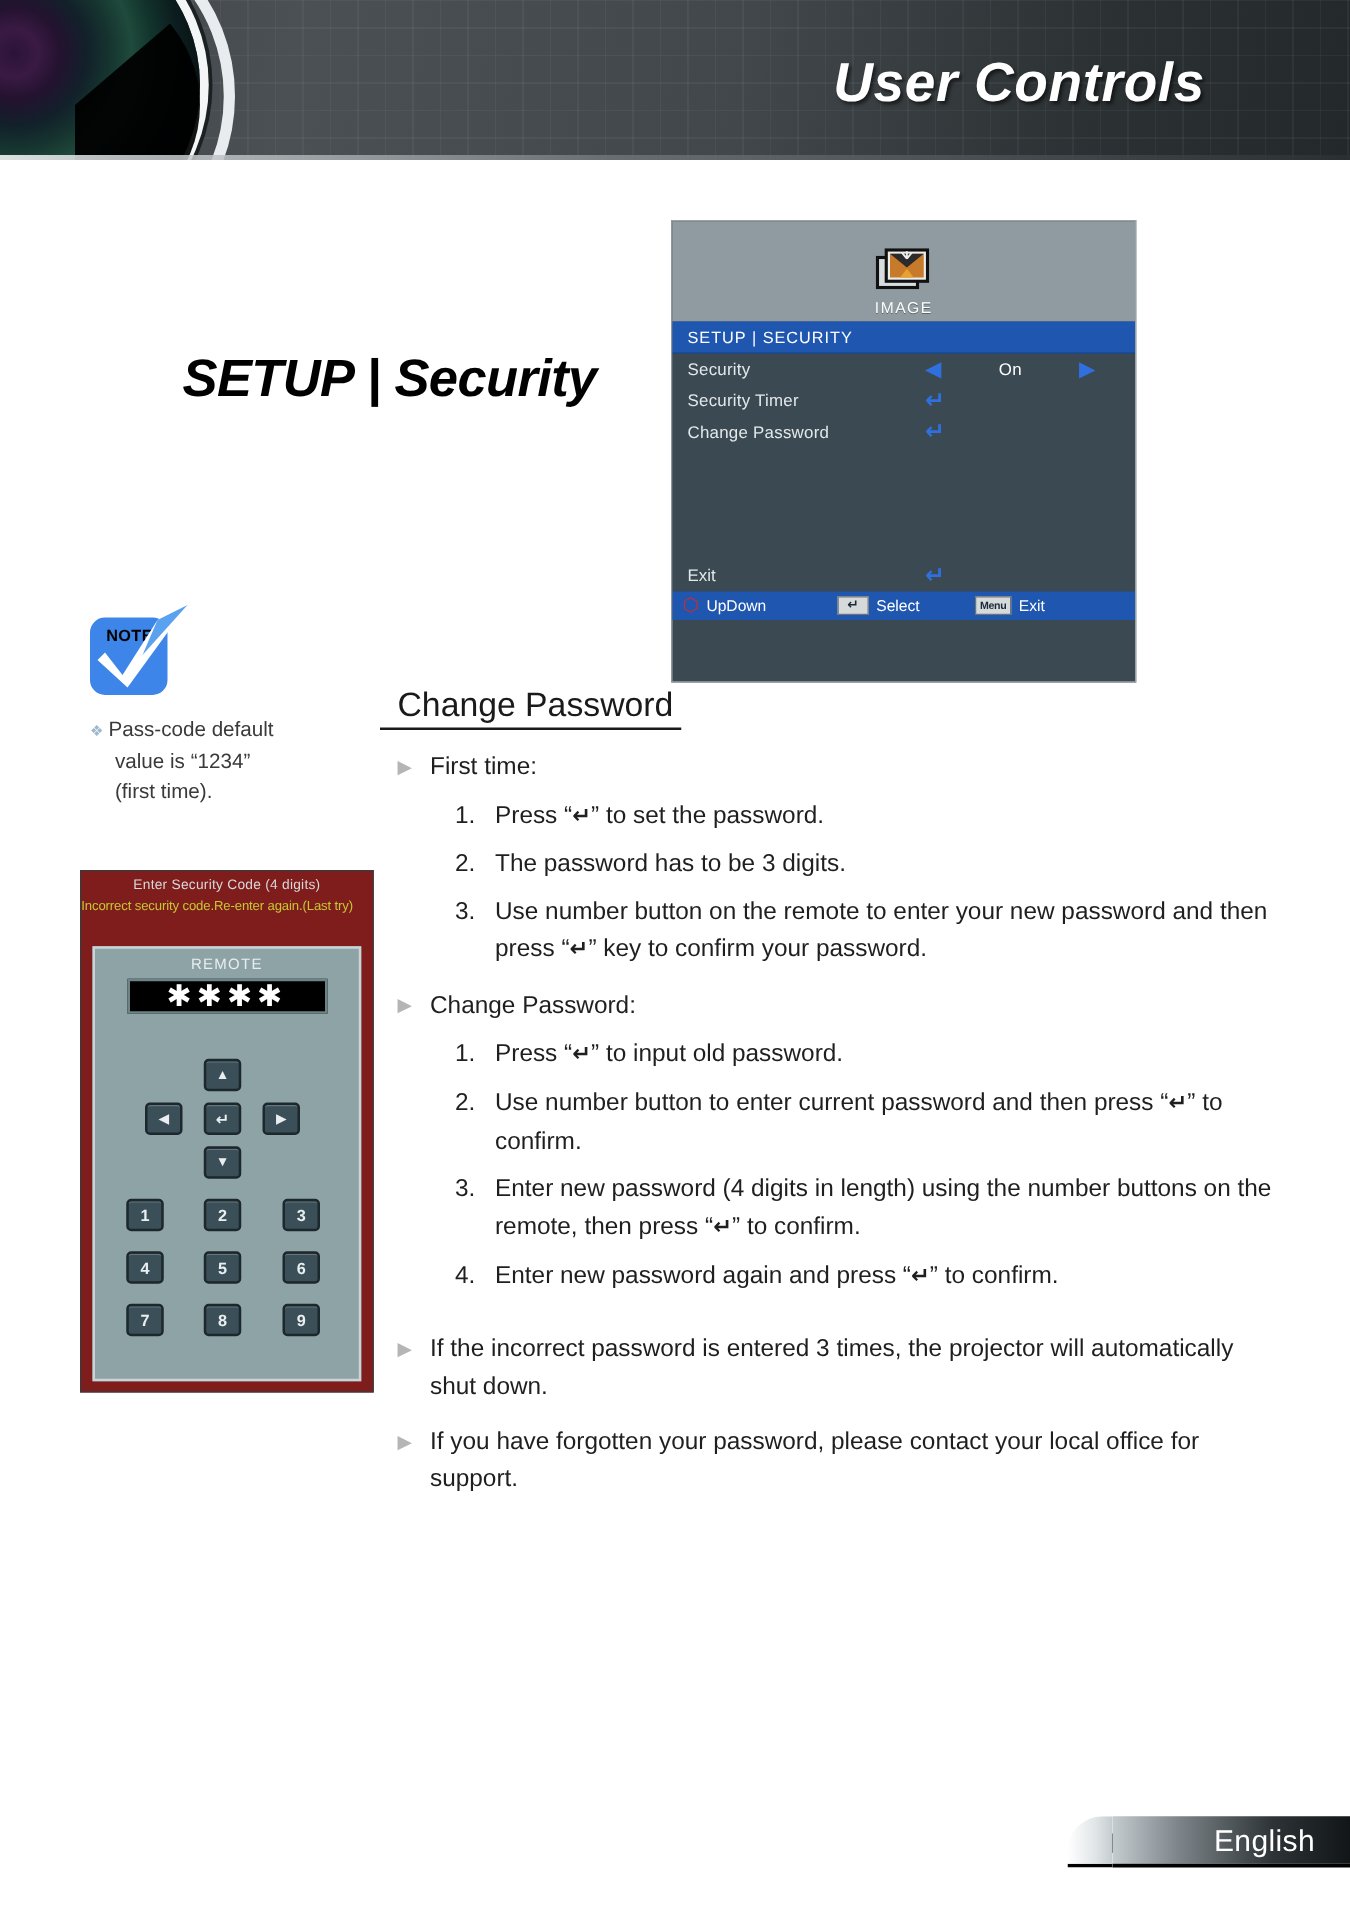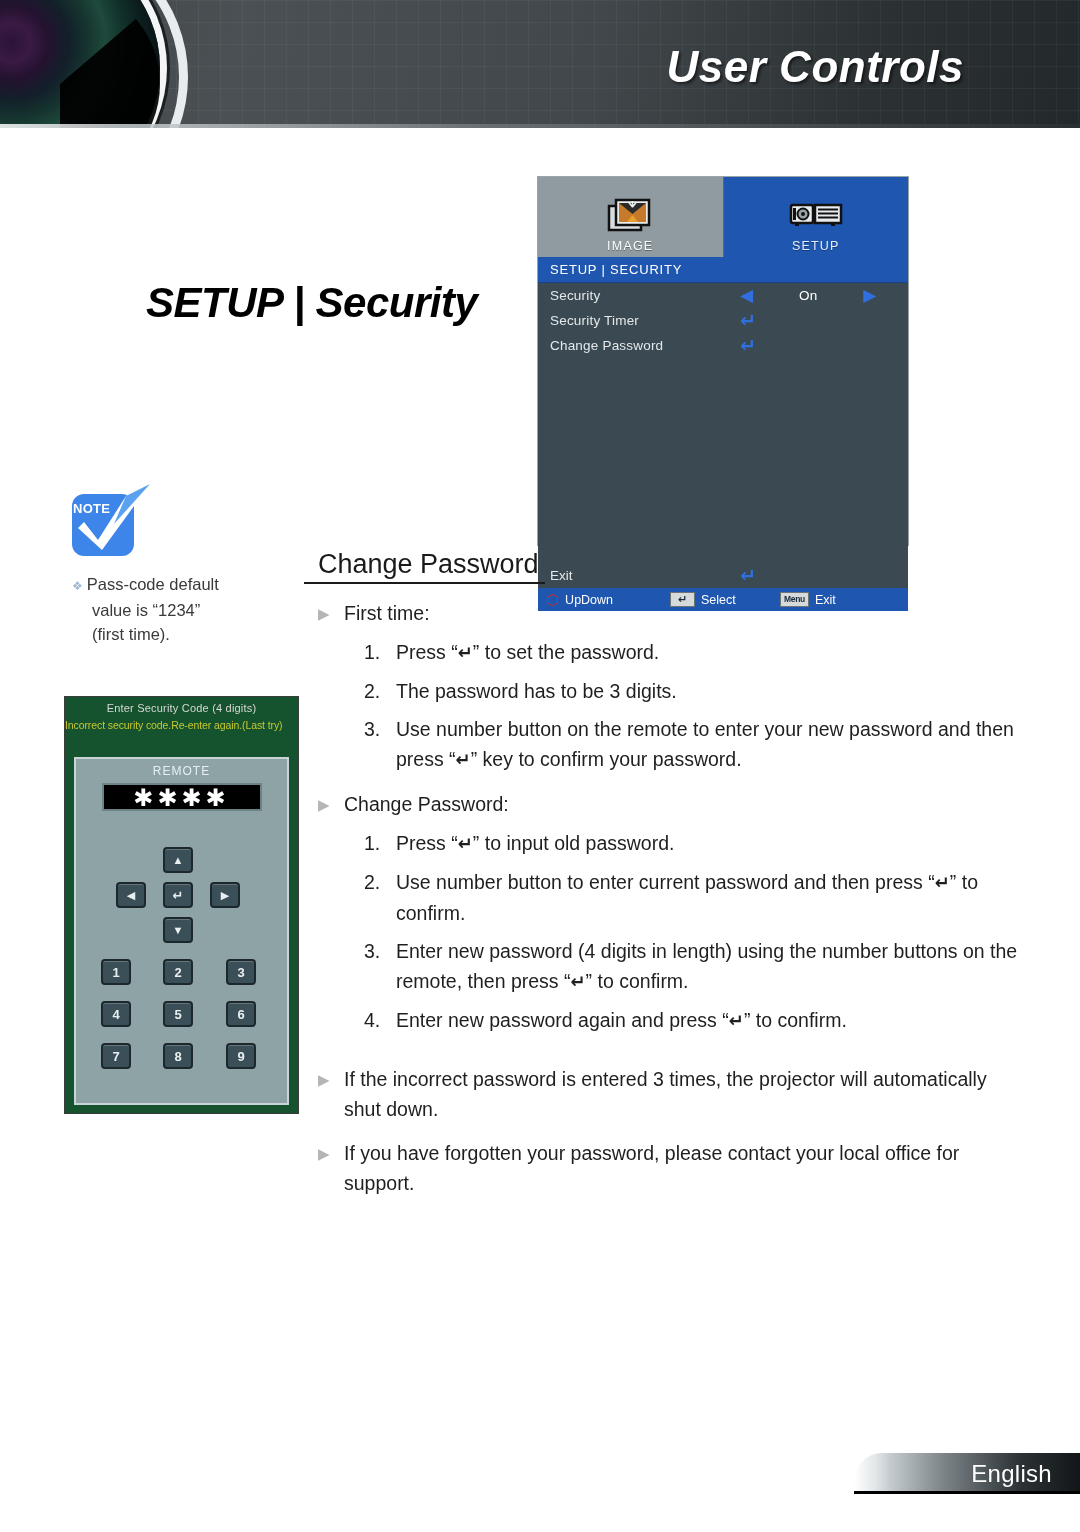--- a/index.html
+++ b/index.html
@@ -80,21 +80,21 @@
     font-size:12.5px;color:#ffffff;letter-spacing:1.2px;line-height:16px;
     text-shadow:0 1px 0 rgba(0,0,0,.35);
   }
   .osd-tab.active .osd-tab-label{color:#e8f0ff;}
   .tab-ico{height:42px;display:flex;align-items:center;justify-content:center;margin-bottom:2px;}
 
   .osd-bar{
     background:#1f56b0;color:#ffffff;font-size:13px;letter-spacing:.8px;
     padding:5px 0 5px 12px;border-bottom:1px solid #17438a;
   }
-  .osd-body{position:relative;height:305px;background:#3b4a52;}
+  .osd-body{position:relative;height:190px;background:#3b4a52;}
   .osd-row{
     display:flex;align-items:center;height:25px;padding:0 0 0 12px;
     font-size:13.5px;color:#e3e8ea;letter-spacing:.2px;
   }
   .osd-row .r-label{width:190px;}
   .osd-row .r-ctl{flex:1;display:flex;align-items:center;}
   .arr-l,.arr-r{color:#2f6fe0;font-size:17px;line-height:1;}
   .osd-val{color:#ffffff;font-size:13.5px;width:110px;text-align:center;}
   .ent{color:#2f6fe0;font-size:19px;line-height:1;font-weight:bold;}
   .osd-exit{
@@ -117,37 +117,37 @@
   }
   .key-menu{font-size:8.5px;letter-spacing:-.3px;}
   .updown{color:#d42a2a;font-size:15px;line-height:1;}
 
   
   .note-icon{
     position:absolute;left:72px;top:494px;width:62px;height:62px;
     border-radius:12px;background:#3d85e8;
   }
   .note-icon .word{
-    position:absolute;left:1px;top:7px;color:#ffffff;font-weight:bold;
+    position:absolute;left:13px;top:7px;color:#000000;font-weight:bold;
     font-size:13px;letter-spacing:.3px;
   }
   .note-check{
     position:absolute;left:62px;top:480px;width:92px;height:80px;pointer-events:none;
   }
   .note-text{
     position:absolute;left:72px;top:572px;width:210px;
     font-size:16.5px;line-height:24px;color:#3a3a3a;
   }
   .note-text .nb{color:#9fb8cf;font-size:12px;margin-right:4px;}
   .note-text .nind{display:block;padding-left:20px;}
 
   
   .remote-wrap{
     position:absolute;left:64px;top:696px;width:235px;height:418px;
-    background:#14532d;border:1px solid #3b3b3b;box-sizing:border-box;
+    background:#7f1d1d;border:1px solid #3b3b3b;box-sizing:border-box;
   }
   .rc-title{
     text-align:center;color:#d8d8d8;font-size:11px;margin-top:5px;letter-spacing:.2px;
     font-family:"Liberation Sans","DejaVu Sans",sans-serif;
   }
   .rc-warn{
     color:#c6c832;font-size:10.5px;margin-top:5px;letter-spacing:-.1px;
     white-space:nowrap;
   }
   .rc-panel{
@@ -243,37 +243,20 @@
           <rect x="12" y="6" width="27" height="19" fill="#c77b2a"></rect>
           <path d="M12 6 L25.5 17 L39 6 Z" fill="#2b2b2b"></path>
           <path d="M25.5 10 l-4 -5 M25.5 10 l0 -6 M25.5 10 l4 -5" stroke="#e9edee" stroke-width="1.6" fill="none"></path>
           <path d="M20 25 l5.5 -7 l5.5 7 Z" fill="#e8a030"></path>
         </svg>
       </div>
       <div class="osd-tab-label">IMAGE</div>
     </div>
 
 
-    <div class="osd-tab active">
-      <div class="tab-ico">
-        <svg width="54" height="28" viewBox="0 0 54 28">
-          <rect x="2" y="4" width="22" height="18" rx="2" fill="#e8ecee" stroke="#111" stroke-width="2.5"></rect>
-          <circle cx="14" cy="13" r="5.5" fill="#9aa4a8" stroke="#111" stroke-width="2"></circle>
-          <circle cx="14" cy="13" r="2" fill="#111"></circle>
-          <rect x="4" y="7" width="3" height="12" fill="#111"></rect>
-          <rect x="26" y="4" width="26" height="18" fill="#e8ecee" stroke="#111" stroke-width="2.5"></rect>
-          <rect x="29" y="7.5" width="20" height="2" fill="#111"></rect>
-          <rect x="29" y="11.5" width="20" height="2" fill="#111"></rect>
-          <rect x="29" y="15.5" width="20" height="2" fill="#111"></rect>
-          <rect x="6" y="22" width="4" height="3" fill="#111"></rect>
-          <rect x="42" y="22" width="4" height="3" fill="#111"></rect>
-        </svg>
-      </div>
-      <div class="osd-tab-label">SETUP</div>
-    </div>
 
   </div>
 
   <div class="osd-bar">SETUP | SECURITY</div>
 
   <div class="osd-body">
 
     <div class="osd-row">
       <div class="r-label">Security</div>
       <div class="r-ctl">

